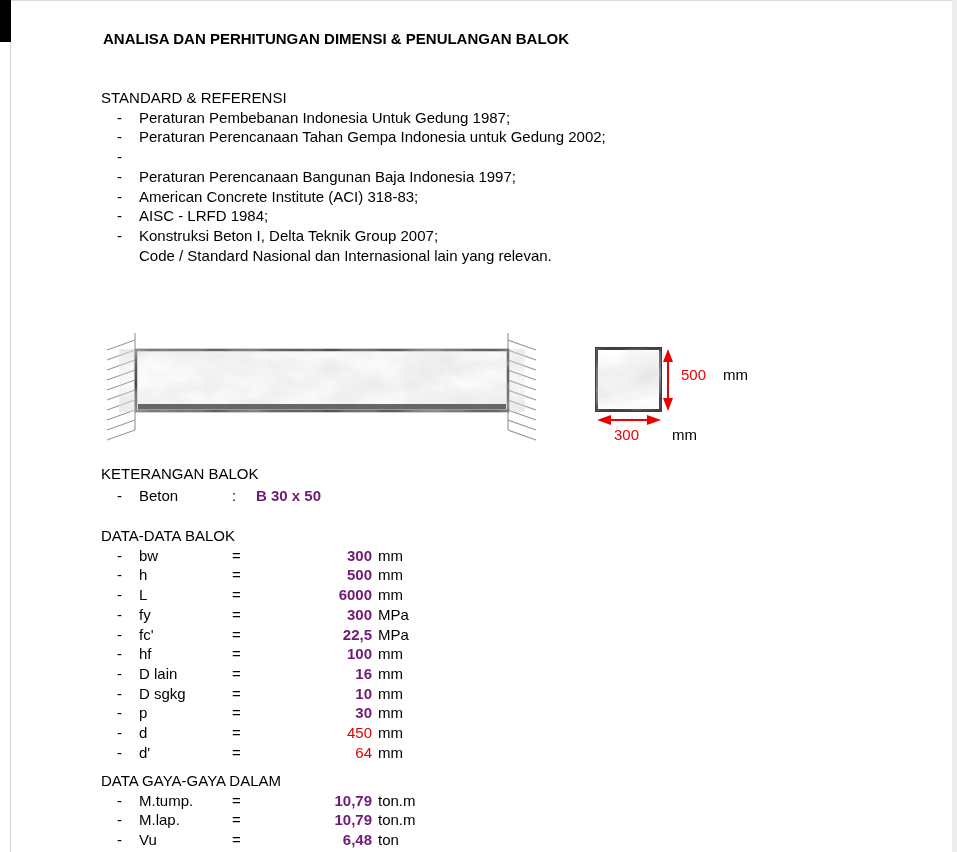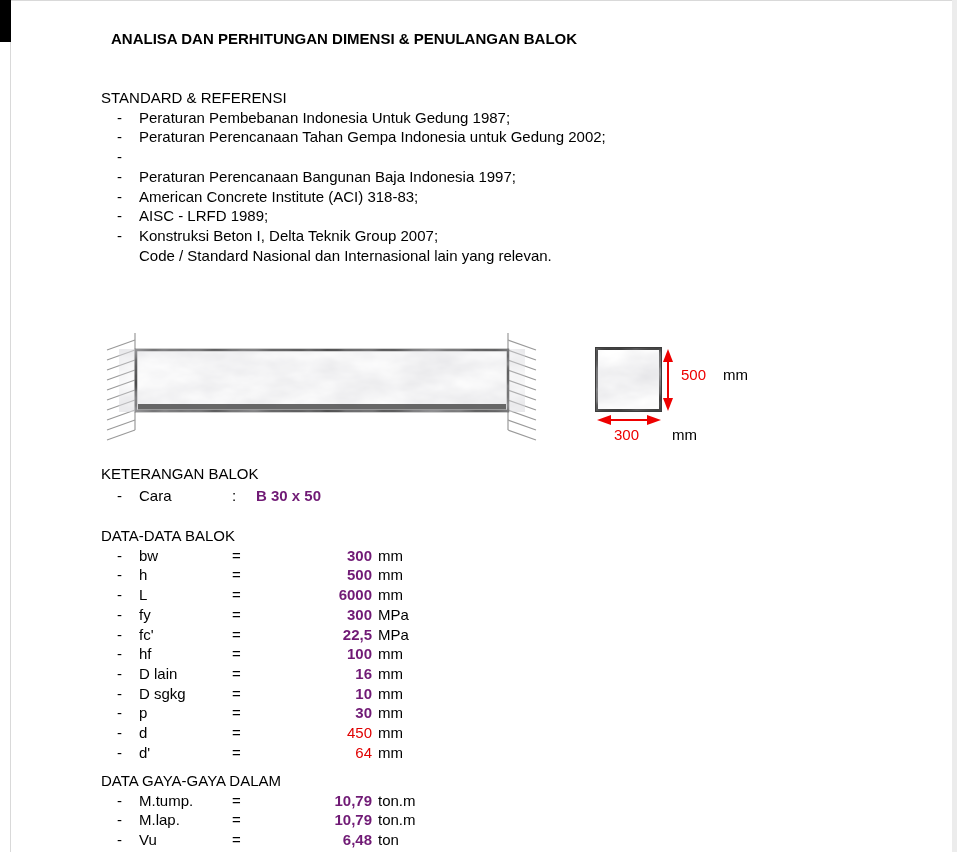--- a/index.html
+++ b/index.html
@@ -7,21 +7,21 @@
     position:relative; width:957px; height:852px; background:#ffffff;
     font-family:"Liberation Sans", sans-serif; font-size:15px; line-height:19.7px;
     color:#000; overflow:hidden;
   }
   .topline   { position:absolute; left:0; top:0; width:957px; height:1px; background:#d9d9d9; }
   .vline     { position:absolute; left:10px; top:0; width:1px; height:852px; background:#d9d9d9; }
   .black-bar { position:absolute; left:0; top:0; width:11px; height:42px; background:#000; }
   .right-strip { position:absolute; right:0; top:0; width:5px; height:852px; background:#ececec; }
 
   .abs { position:absolute; }
-  .title { position:absolute; left:111px; top:29px; font-weight:bold; }
+  .title { position:absolute; left:103px; top:29px; font-weight:bold; }
   .h { font-weight:normal; }
   .block { position:absolute; left:101px; }
 
   .row { display:flex; align-items:baseline; }
   .dash { width:22px; margin-left:16px; flex:none; }
   .lbl  { width:93px;  flex:none; }
   .eq   { width:24px;  flex:none; }
   .val  { width:116px; flex:none; text-align:right; }
   .val-free { flex:none; }
   .unit { margin-left:6px; }
@@ -62,21 +62,21 @@
     <div class="row">
       <span class="dash">-</span>
       <span>Peraturan Perencanaan Bangunan Baja Indonesia 1997;</span>
     </div>
     <div class="row">
       <span class="dash">-</span>
       <span>American Concrete Institute (ACI) 318-83;</span>
     </div>
     <div class="row">
       <span class="dash">-</span>
-      <span>AISC - LRFD 1989;</span>
+      <span>AISC - LRFD 1984;</span>
     </div>
     <div class="row">
       <span class="dash">-</span>
       <span>Konstruksi Beton I, Delta Teknik Group 2007;</span>
     </div>
     <div class="row">
       <span class="dash"></span>
       <span>Code / Standard Nasional dan Internasional lain yang relevan.</span>
     </div>
   </div>
@@ -143,21 +143,21 @@
       <polygon points="661,90 647,85 647,95" stroke="none"></polygon>
     </g>
     <text x="614" y="110" class="dim-red">300</text>
     <text x="672" y="110" class="dim-black">mm</text>
   </svg>
 
   <div class="block" style="top:464px">
     <div class="h">KETERANGAN BALOK</div>
     <div class="row" style="margin-top:2px">
       <span class="dash">-</span>
-      <span class="lbl">Cara</span>
+      <span class="lbl">Beton</span>
       <span class="eq">:</span>
       <span class="val-free v-blue">B 30 x 50</span>
     </div>
   </div>
 
   <div class="block" style="top:526px">
     <div class="h">DATA-DATA BALOK</div>
 
     <div class="row">
       <span class="dash">-</span>

